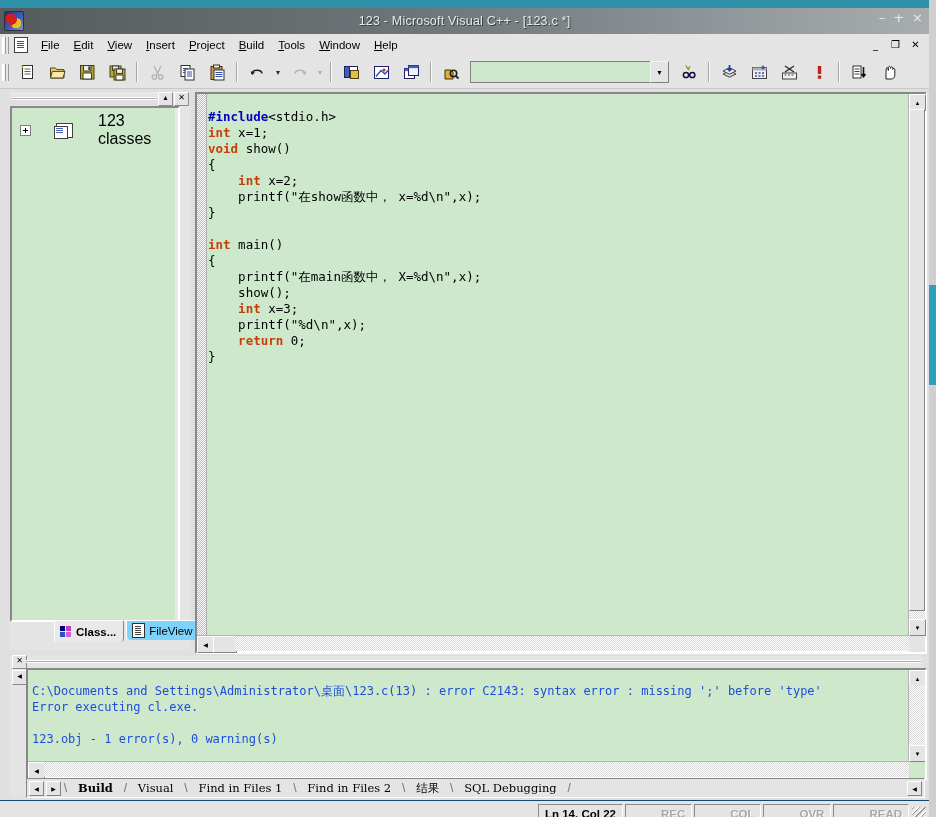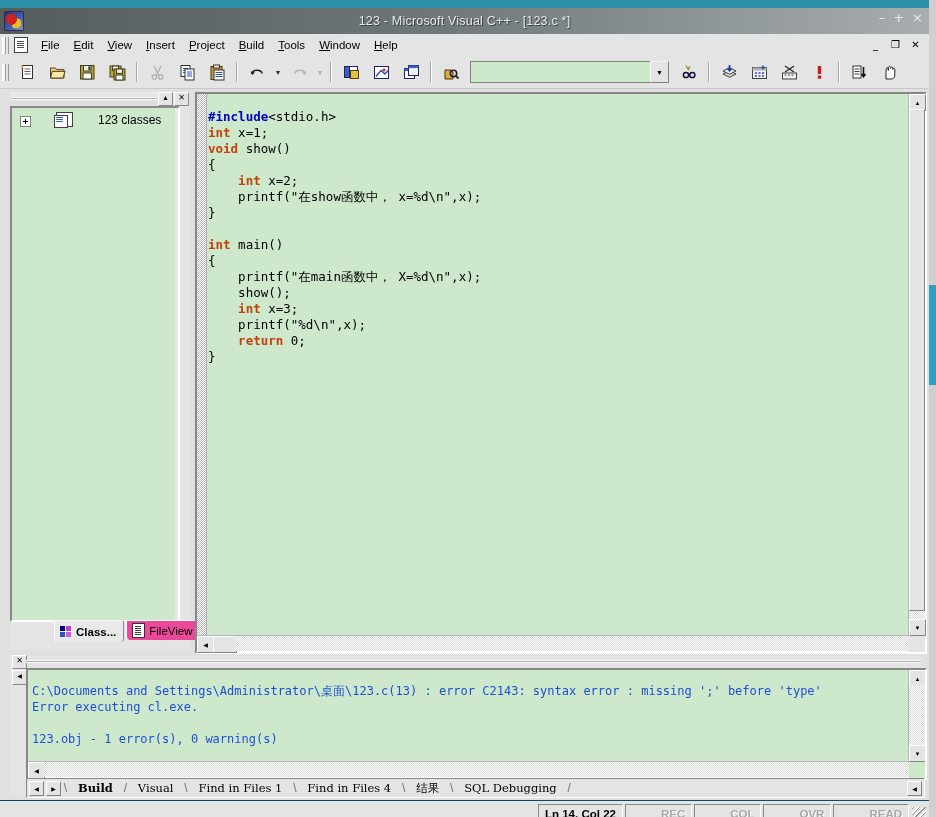--- a/index.html
+++ b/index.html
@@ -80,33 +80,33 @@
   #ws-panel{position:absolute;left:10px;top:84px;width:180px;height:558px;background:#e4e4e4;}
   #ws-caption{position:absolute;left:0;top:0;width:180px;height:13px;
     background:linear-gradient(to bottom,#e9e9e9,#dcdcdc);display:flex;align-items:center;justify-content:flex-end;}
   #ws-caption .cap-line{position:absolute;left:2px;right:34px;top:5px;height:3px;
     background:linear-gradient(to bottom,#fff 0 1px,#aaa 1px 2px,#fff 2px 3px);}
   .cap-btn{width:13px;height:12px;margin-right:1px;background:#e4e4e4;border:1px solid #fff;
     border-right-color:#8a8a8a;border-bottom-color:#8a8a8a;font-size:8px;line-height:10px;text-align:center;cursor:default;}
   #ws-tree{position:absolute;left:0;top:14px;width:166px;height:512px;background:#cee8cc;
     border:2px solid;border-color:#888 #fff #fff #888;overflow:hidden;}
   #ws-tree-scroll{position:absolute;right:0;top:0;width:3px;height:100%;background:#e8e8e8;}
-  .tree-row{display:flex;align-items:flex-end;padding:4px 0 0 8px;font-size:12px;cursor:default;gap:20px;}
+  .tree-row{display:flex;align-items:center;padding:4px 0 0 8px;font-size:16px;cursor:default;gap:20px;}
   .tree-expand{width:9px;height:9px;border:1px solid #808080;background:#fff;position:relative;
     margin-right:5px;flex:0 0 auto;}
   .tree-expand::before{content:"";position:absolute;left:2px;top:4px;width:5px;height:1px;background:#000;}
   .tree-expand::after{content:"";position:absolute;left:4px;top:2px;width:1px;height:5px;background:#000;}
   .cls-icon{width:15px;height:13px;margin-right:5px;position:relative;flex:0 0 auto;
     background:#fff;border:1px solid #404040;}
   .cls-icon::before{content:"";position:absolute;left:-3px;top:2px;width:12px;height:11px;background:#fff;border:1px solid #404040;}
   .cls-icon::after{content:"";position:absolute;left:-1px;top:4px;width:7px;height:1px;
     background:#4060b0;box-shadow:0 2px 0 0 #4060b0,0 4px 0 0 #4060b0;}
   #ws-tabs{position:absolute;left:0;top:528px;width:180px;height:24px;display:flex;align-items:flex-start;padding-left:44px;}
   .ws-tab{height:19px;padding:0 7px 0 5px;display:flex;align-items:center;gap:4px;
-    background:#ec4899;border:1px solid #fff;border-right-color:#8a8a8a;border-bottom:none;
+    background:#7dd3fc;border:1px solid #fff;border-right-color:#8a8a8a;border-bottom:none;
     border-radius:0 0 4px 4px;font-size:11.5px;cursor:default;margin-right:2px;}
   .ws-tab.active{height:21px;font-weight:bold;background:#e9e9e9;}
   .ico-classview{width:12px;height:11px;position:relative;flex:0 0 auto;}
   .ico-classview::before{content:"";position:absolute;left:0;top:0;width:5px;height:5px;background:#000080;}
   .ico-classview::after{content:"";position:absolute;left:6px;top:0;width:5px;height:5px;background:#c040c0;
     box-shadow:-6px 6px 0 0 #3050c0, 0 6px 0 0 #d060d0;}
   .ico-fileview{width:11px;height:13px;background:#fff;border:1px solid #303030;position:relative;flex:0 0 auto;}
   .ico-fileview::after{content:"";position:absolute;left:2px;top:2px;width:6px;height:1px;background:#404040;
     box-shadow:0 2px 0 0 #404040,0 4px 0 0 #404040,0 6px 0 0 #404040,0 8px 0 0 #404040;}
 
@@ -449,21 +449,21 @@
     <div id="out-tabs">
       <div class="tabnav">◀</div>
       <div class="tabnav">▶</div>
       <div class="tabdiv">\</div>
       <div class="out-tab active">Build</div>
       <div class="tabdiv">/</div>
       <div class="out-tab">Visual</div>
       <div class="tabdiv">\</div>
       <div class="out-tab">Find in Files 1</div>
       <div class="tabdiv">\</div>
-      <div class="out-tab">Find in Files 4</div>
+      <div class="out-tab">Find in Files 2</div>
       <div class="tabdiv">\</div>
       <div class="out-tab">结果</div>
       <div class="tabdiv">\</div>
       <div class="out-tab">SQL Debugging</div>
       <div class="tabdiv">/</div>
       <div id="tabs-right">
         <div class="tabnav">◀</div>
       </div>
     </div>
   </div>

